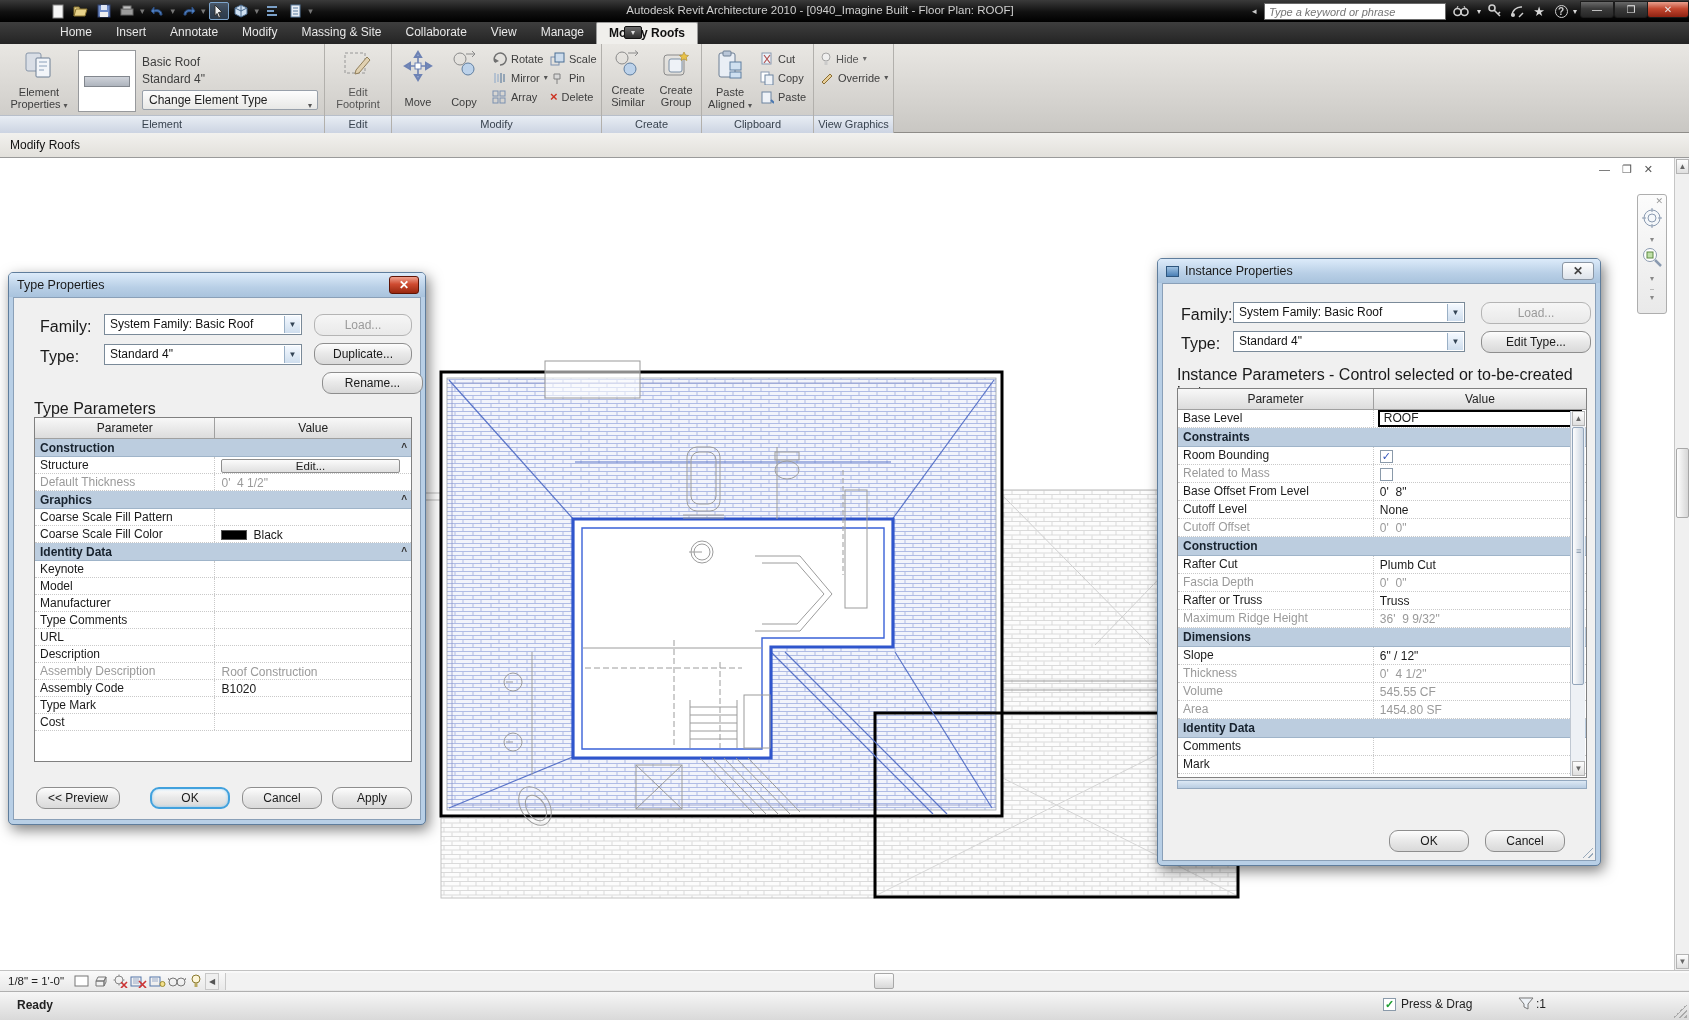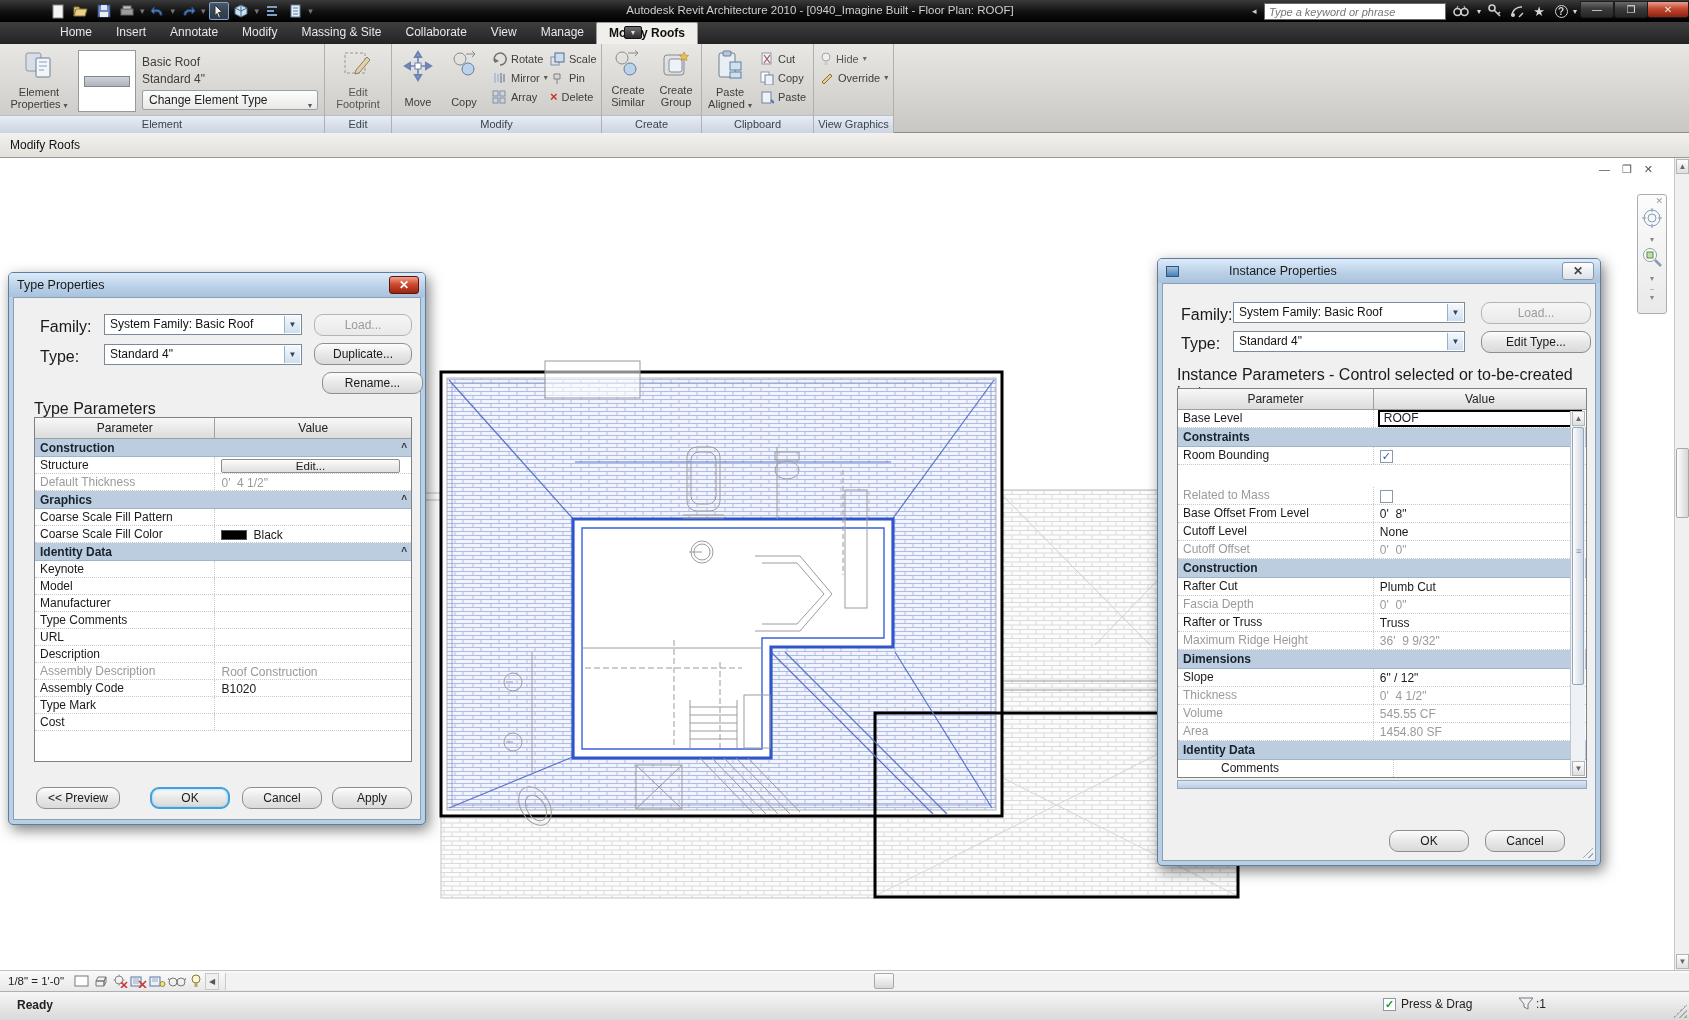--- a/index.html
+++ b/index.html
@@ -59,21 +59,21 @@
   #statusbar{position:absolute;left:0;top:991px;width:1689px;height:29px;background:linear-gradient(#f6f6f6,#d9d9d9);border-top:1px solid #b0b0b0;font-size:12px;color:#222;}
   #readytxt{position:absolute;left:17px;top:6px;font-weight:bold;}
   #pressdrag{position:absolute;left:1383px;top:5px;display:flex;align-items:center;gap:5px;}
   .cbx{width:13px;height:13px;border:1px solid #8a9aaa;background:#fff;font-size:11px;line-height:11px;text-align:center;}
   .cbx.green{color:#1f9e31;font-weight:bold;}
   #filtergrp{position:absolute;left:1518px;top:4px;display:flex;align-items:center;gap:2px;font-size:12px;}
   #grip{position:absolute;right:2px;bottom:2px;width:14px;height:14px;background:
     linear-gradient(135deg,transparent 50%,#aaa 50%,#aaa 56%,transparent 56%,transparent 70%,#aaa 70%,#aaa 76%,transparent 76%,transparent 88%,#aaa 88%);}
   
   .dialog{position:absolute;border:1px solid #5f7d9c;border-radius:5px;background:#b8cfe6;box-shadow:3px 5px 14px rgba(0,0,0,.5);}
-  .dtitle{height:24px;font-size:12.5px;color:#1a1a1a;display:flex;align-items:center;padding:0 8px;background:linear-gradient(#dcebfa,#b8cfe6 60%,#a9c3dd);border-radius:4px 4px 0 0;gap:44px;}
+  .dtitle{height:24px;font-size:12.5px;color:#1a1a1a;display:flex;align-items:center;padding:0 8px;background:linear-gradient(#dcebfa,#b8cfe6 60%,#a9c3dd);border-radius:4px 4px 0 0;}
   .dbody{position:absolute;left:4px;right:4px;top:24px;bottom:4px;background:#f0f0f0;border:1px solid #8aa0b8;}
   .dclose-red{position:absolute;top:3px;right:6px;width:30px;height:18px;background:linear-gradient(#f0a28f,#cf4b31 45%,#98270f);border:1px solid #5f1405;border-radius:3px;color:#fff;font-size:12px;font-weight:bold;text-align:center;line-height:16px;}
   .dclose-lite{position:absolute;top:3px;right:6px;width:32px;height:18px;background:linear-gradient(#fefefe,#dde3ea);border:1px solid #8a96a4;border-radius:3px;color:#444;font-size:12px;font-weight:bold;text-align:center;line-height:16px;}
   .dlabel{position:absolute;font-size:16px;color:#1a1a1a;}
   .dcombo{position:absolute;height:21px;background:#fff;border:1px solid #7a8a99;font-size:12px;line-height:19px;padding:0 20px 0 5px;color:#111;white-space:nowrap;overflow:hidden;}
   .dcombo .cbtn{position:absolute;right:1px;top:1px;bottom:1px;width:16px;background:linear-gradient(#f4f9ff,#cfdeee);border-left:1px solid #9ab0c6;color:#345;font-size:8px;text-align:center;line-height:17px;}
   .pbtn{position:absolute;height:22px;background:linear-gradient(#fdfdfd,#eaeaea 45%,#d9d9d9);border:1px solid #8e8e8e;border-radius:9px;font-size:12px;color:#1a1a1a;text-align:center;line-height:20px;}
   .pbtn.disabled{color:#9a9a9a;background:linear-gradient(#f6f6f6,#e9e9e9);border-color:#b4b4b4;}
   .pbtn.def{border:2px solid #41a1dd;box-shadow:0 0 3px #8fcdf2 inset;line-height:18px;}
   
@@ -598,21 +598,21 @@
               <div class="vcell"><span class="activecell">ROOF</span></div>
             </div>
             <div class="prow pgroup" style="height: 19px;">
               <span class="gtxt">Constraints</span>
               <span class="chev">^</span>
             </div>
             <div class="prow" style="height: 18px;">
               <div class="pcell">Room Bounding</div>
               <div class="vcell"><span class="cbx" style="color: rgb(51, 85, 187);">✓</span></div>
             </div>
-            <div class="prow dis" style="height: 18px; margin-top: 22px;">
+            <div class="prow dis" style="height: 18px;">
               <div class="pcell">Related to Mass</div>
               <div class="vcell"><span class="cbx" style="color: rgb(51, 85, 187);"></span></div>
             </div>
             <div class="prow" style="height: 18px;">
               <div class="pcell">Base Offset From Level</div>
               <div class="vcell">0'  8"</div>
             </div>
             <div class="prow" style="height: 18px;">
               <div class="pcell">Cutoff Level</div>
               <div class="vcell">None</div>
@@ -658,21 +658,21 @@
               <div class="vcell">545.55 CF</div>
             </div>
             <div class="prow dis" style="height: 18px;">
               <div class="pcell">Area</div>
               <div class="vcell">1454.80 SF</div>
             </div>
             <div class="prow pgroup" style="height: 19px;">
               <span class="gtxt">Identity Data</span>
               <span class="chev">^</span>
             </div>
-            <div class="prow" style="height: 18px; padding-left: 38px;">
+            <div class="prow" style="height: 18px;">
               <div class="pcell">Comments</div>
               <div class="vcell"></div>
             </div>
             <div class="prow" style="height: 18px;">
               <div class="pcell">Mark</div>
               <div class="vcell"></div>
             </div>
           </div>
       <div class="tscroll">
         <div class="sarrow" style="top:0;width:13px;">▲</div>

